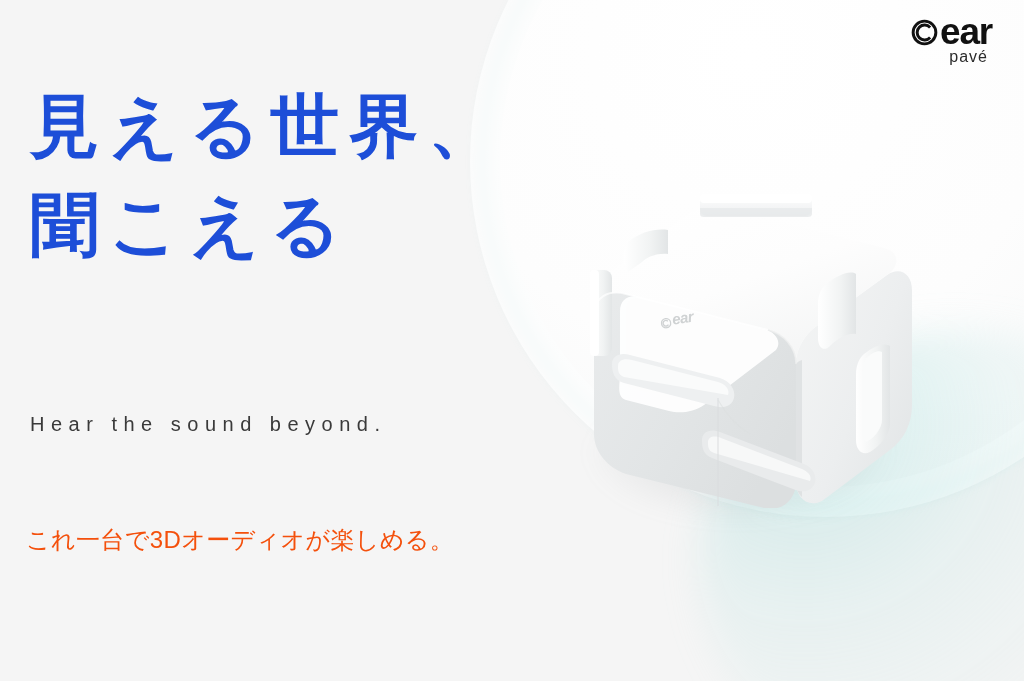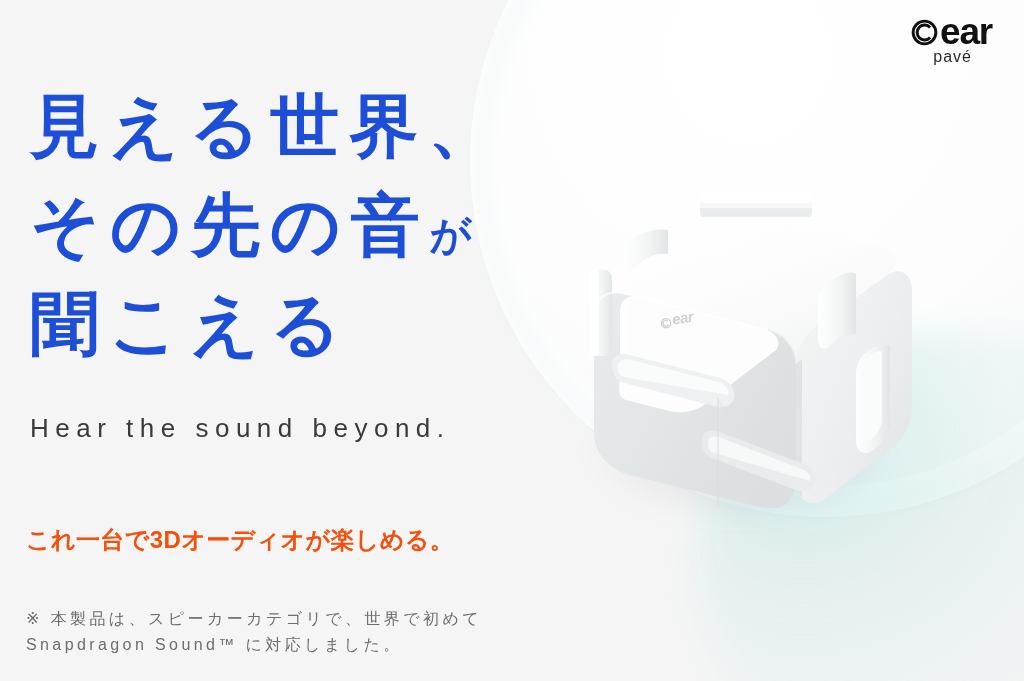--- a/index.html
+++ b/index.html
@@ -121,21 +121,21 @@
     letter-spacing: -1.2px;
     line-height: 0.95;
     color: #111111;
   }
   .brand-sub {
     font-size: 16px;
     font-weight: 400;
     letter-spacing: 1.0px;
     color: #2b2b2b;
     margin-top: -1px;
-    margin-right: 20px;
+    margin-right: 4px;
   }
 
   
   .copy {
     position: absolute;
     left: 30px;
     top: 92px;
     width: 600px;
   }
   .hl-line {
@@ -150,37 +150,37 @@
   .hl-line:last-of-type { margin-bottom: 0; }
   .hl-small {
     font-size: 41px;
     letter-spacing: 4px;
   }
 
   .tagline {
     position: absolute;
     left: 30px;
     top: 413px;
-    font-size: 26px;
+    font-size: 20px;
     font-weight: 400;
     color: #3a3a3a;
     letter-spacing: 6.5px;
     white-space: nowrap;
   }
 
   
   .promo {
     position: absolute;
     left: 26px;
     top: 524px;
   }
   .promo-line {
     color: #f4500c;
     font-size: 24px;
-    font-weight: 700;
+    font-weight: 400;
     letter-spacing: 0.4px;
     line-height: 1.33;
     white-space: nowrap;
   }
 
   
   .note {
     position: absolute;
     left: 26px;
     top: 606px;
@@ -359,28 +359,23 @@
           <path d="M17 7.6 A6.6 6.6 0 1 0 17 16.4" fill="none" stroke="#111111" stroke-width="2.6" stroke-linecap="butt"></path>
         </svg>
       </span>
       <span class="brand-word">ear</span>
     </div>
     <div class="brand-sub">pavé</div>
   </div>
 
   <div class="copy">
     <div class="hl-line">見える世界、</div>
-    <div class="hl-line"><span>その先の音</span><span class="hl-small">が</span></div>
     <div class="hl-line">聞こえる</div>
   </div>
 
   <div class="tagline">Hear the sound beyond.</div>
 
   <div class="promo">
     <div class="promo-line">これ一台で3Dオーディオが楽しめる。</div>
   </div>
 
-  <div class="note">
-    <div class="note-line">※ 本製品は、スピーカーカテゴリで、世界で初めて</div>
-    <div class="note-line">Snapdragon Sound™ に対応しました。</div>
-  </div>
 
 </div>
 
 </body></html>

